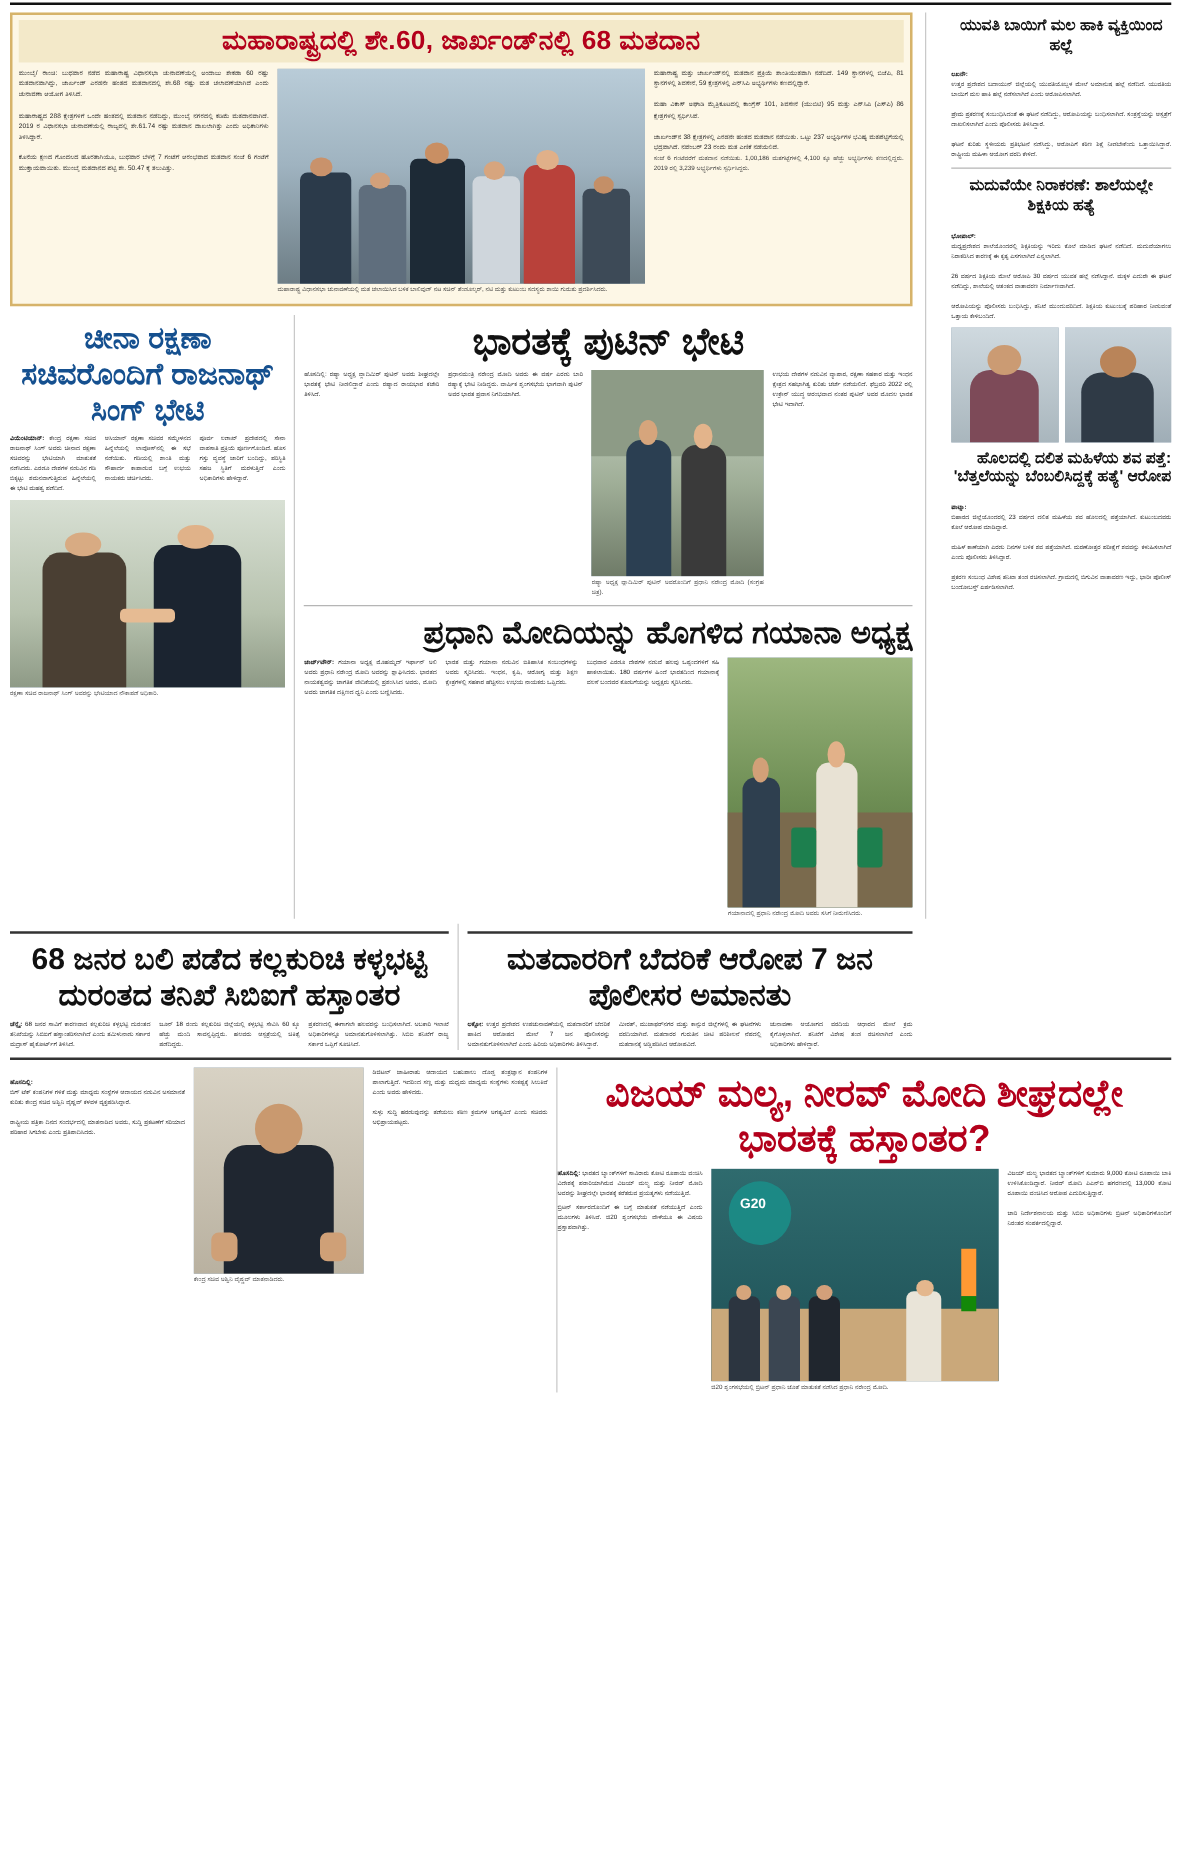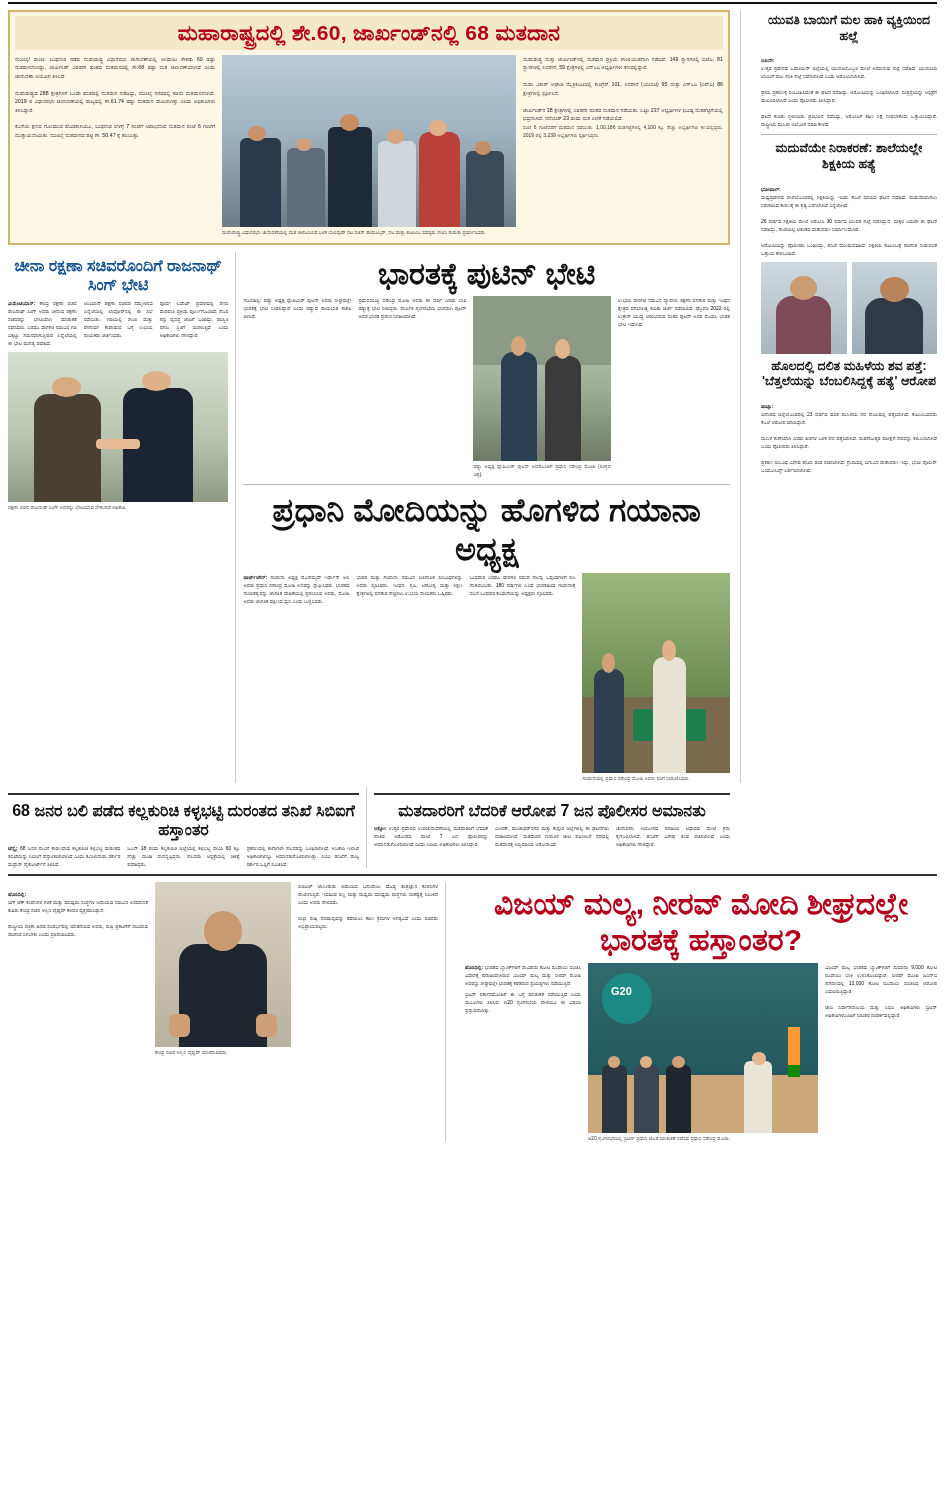--- a/index.html
+++ b/index.html
@@ -36,22 +36,22 @@
   .lead-photo{height:172px;}
 
   
   .main-grid{display:flex;gap:10px;}
   .col-left{width:222px;}
   .col-mid{width:490px;}
   .col-right{width:204px;}
 
   .sec-head{font-size:15px;font-weight:bold;line-height:1.22;text-align:center;margin:4px 0 4px 0;}
   .sec-head.big{font-size:30px;}
-  .sec-head.mid{font-size:16px;}
-  .sec-head.lg{font-size:32px;}
+  .sec-head.mid{font-size:24px;}
+  .sec-head.lg{font-size:25px;text-align:right;}
   .sec-head.green{color:#0e7a3a;}
   .sec-head.blue{color:#15508f;}
   .sec-head.red{color:#b3001b;}
   .sec-head.dark{color:#111;}
 
   .rs-head{font-size:12.5px;font-weight:bold;line-height:1.25;text-align:center;margin:3px 0 4px 0;color:#111;}
   .rs-body{font-size:5px;line-height:1.6;text-align:justify;}
 
   .divider{border-top:1px solid #b5b5b5;margin:6px 0;}
   .divider.thick{border-top:2px solid #333;}
@@ -217,21 +217,21 @@
           <div class="sky" style="background:linear-gradient(#cfd9df,#a9b6bd);"></div>
           <div class="figure" style="left:18%;width:64%;height:62%;background:#7d4a58;border-radius:16px 16px 0 0;"></div>
           <div class="head" style="left:34%;bottom:58%;width:32%;height:26%;background:#cb9b73;"></div>
         </div>
         <div class="photo" style="flex:1;height:92px;">
           <div class="sky" style="background:linear-gradient(#c8d3da,#9fadb6);"></div>
           <div class="figure" style="left:16%;width:68%;height:60%;background:#2f3a46;border-radius:16px 16px 0 0;"></div>
           <div class="head" style="left:33%;bottom:56%;width:34%;height:27%;background:#b98459;"></div>
         </div>
       </div>
-      <div class="rs-head" style="margin-top:5px;">ಹೊಲದಲ್ಲಿ ದಲಿತ ಮಹಿಳೆಯ ಶವ ಪತ್ತೆ: 'ಬೆತ್ತಲೆಯನ್ನು ಬೆಂಬಲಿಸಿದ್ದಕ್ಕೆ ಹತ್ಯೆ' ಆರೋಪ</div>
+      <div class="rs-head" style="margin-top:5px;text-align:right;">ಹೊಲದಲ್ಲಿ ದಲಿತ ಮಹಿಳೆಯ ಶವ ಪತ್ತೆ: 'ಬೆತ್ತಲೆಯನ್ನು ಬೆಂಬಲಿಸಿದ್ದಕ್ಕೆ ಹತ್ಯೆ' ಆರೋಪ</div>
       <div class="rs-body" style="white-space:pre-line;">
         <span class="lead">ಪಾಟ್ನಾ:</span>
         <span>ಬಿಹಾರದ ಜಿಲ್ಲೆಯೊಂದರಲ್ಲಿ 23 ವರ್ಷದ ದಲಿತ ಮಹಿಳೆಯ ಶವ ಹೊಲದಲ್ಲಿ ಪತ್ತೆಯಾಗಿದೆ. ಕುಟುಂಬದವರು ಕೊಲೆ ಆರೋಪ ಮಾಡಿದ್ದಾರೆ.
 
 ಮಹಿಳೆ ಕಾಣೆಯಾಗಿ ಎರಡು ದಿನಗಳ ಬಳಿಕ ಶವ ಪತ್ತೆಯಾಗಿದೆ. ಮರಣೋತ್ತರ ಪರೀಕ್ಷೆಗೆ ಶವವನ್ನು ಕಳುಹಿಸಲಾಗಿದೆ ಎಂದು ಪೊಲೀಸರು ತಿಳಿಸಿದ್ದಾರೆ.
 
 ಪ್ರಕರಣ ಸಂಬಂಧ ವಿಶೇಷ ತನಿಖಾ ತಂಡ ರಚಿಸಲಾಗಿದೆ. ಗ್ರಾಮದಲ್ಲಿ ಬಿಗುವಿನ ವಾತಾವರಣ ಇದ್ದು, ಭಾರೀ ಪೊಲೀಸ್ ಬಂದೋಬಸ್ತ್ ಏರ್ಪಡಿಸಲಾಗಿದೆ.</span>
       </div>
     </div>
   </div>
@@ -287,21 +287,21 @@
           <div class="cap">ಕೇಂದ್ರ ಸಚಿವ ಅಶ್ವಿನಿ ವೈಷ್ಣವ್ ಮಾತನಾಡಿದರು.</div>
         </div>
         <div style="width:140px;">
           <div class="rs-body" style="white-space:pre-line;">ಡಿಜಿಟಲ್ ಜಾಹೀರಾತು ಆದಾಯದ ಬಹುಪಾಲು ದೊಡ್ಡ ತಂತ್ರಜ್ಞಾನ ಕಂಪನಿಗಳ ಪಾಲಾಗುತ್ತಿದೆ. ಇದರಿಂದ ಸಣ್ಣ ಮತ್ತು ಮಧ್ಯಮ ಮಾಧ್ಯಮ ಸಂಸ್ಥೆಗಳು ಸಂಕಷ್ಟಕ್ಕೆ ಸಿಲುಕಿವೆ ಎಂದು ಅವರು ಹೇಳಿದರು.
 
 ಸುಳ್ಳು ಸುದ್ದಿ ಹರಡುವುದನ್ನು ತಡೆಯಲು ಕಠಿಣ ಕ್ರಮಗಳ ಅಗತ್ಯವಿದೆ ಎಂದು ಸಚಿವರು ಅಭಿಪ್ರಾಯಪಟ್ಟರು.</div>
         </div>
       </div>
     </div>
 
-    <div class="vline" style="flex:1;padding-left:19px;">
+    <div class="vline" style="flex:1;padding-left:0;">
       <div class="sec-head big red">ವಿಜಯ್ ಮಲ್ಯ, ನೀರವ್ ಮೋದಿ ಶೀಘ್ರದಲ್ಲೇ ಭಾರತಕ್ಕೆ ಹಸ್ತಾಂತರ?</div>
       <div style="display:flex;gap:7px;">
         <div style="width:116px;">
           <div class="rs-body">
             <span class="lead">ಹೊಸದಿಲ್ಲಿ:</span>
             <span>ಭಾರತದ ಬ್ಯಾಂಕ್‌ಗಳಿಗೆ ಸಾವಿರಾರು ಕೋಟಿ ರೂಪಾಯಿ ವಂಚಿಸಿ ವಿದೇಶಕ್ಕೆ ಪರಾರಿಯಾಗಿರುವ ವಿಜಯ್ ಮಲ್ಯ ಮತ್ತು ನೀರವ್ ಮೋದಿ ಅವರನ್ನು ಶೀಘ್ರದಲ್ಲೇ ಭಾರತಕ್ಕೆ ಕರೆತರುವ ಪ್ರಯತ್ನಗಳು ನಡೆಯುತ್ತಿವೆ.</span>
           </div>
           <div class="rs-body" style="margin-top:3px;">ಬ್ರಿಟನ್ ಸರ್ಕಾರದೊಂದಿಗೆ ಈ ಬಗ್ಗೆ ಮಾತುಕತೆ ನಡೆಯುತ್ತಿದೆ ಎಂದು ಮೂಲಗಳು ತಿಳಿಸಿವೆ. ಜಿ20 ಶೃಂಗಸಭೆಯ ವೇಳೆಯೂ ಈ ವಿಷಯ ಪ್ರಸ್ತಾಪವಾಗಿತ್ತು.</div>
         </div>
         <div style="width:230px;">

